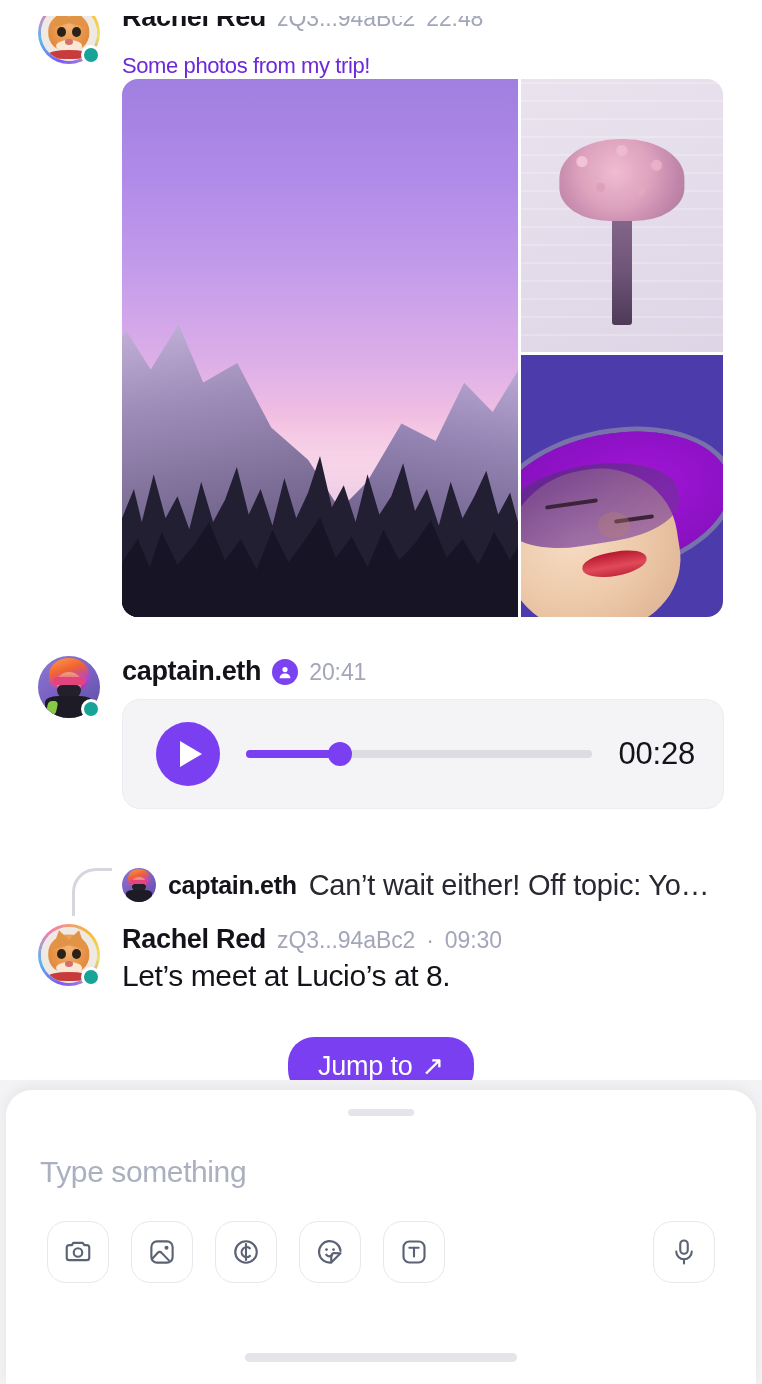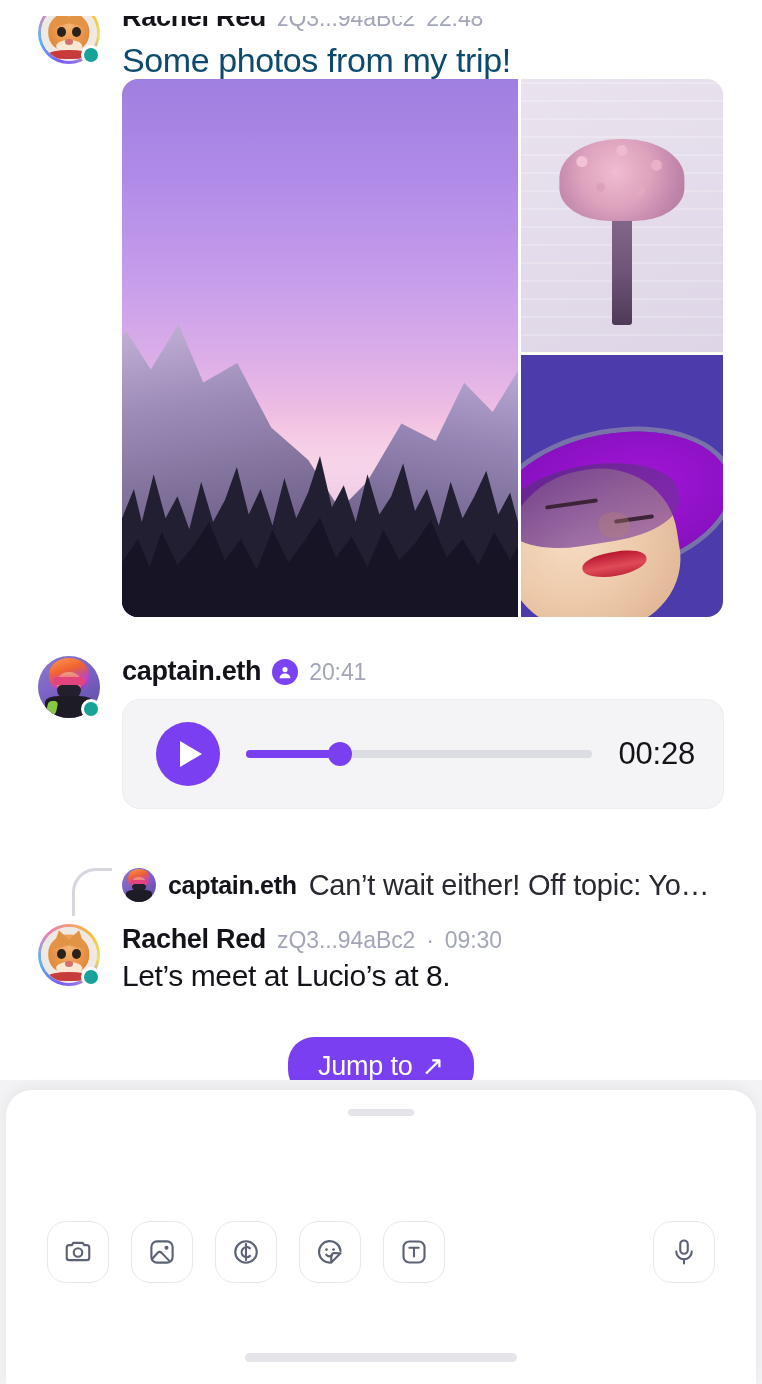--- a/index.html
+++ b/index.html
@@ -142,23 +142,23 @@
   .m1 {
     position: absolute;
     top: -14px;
     left: 38px;
     right: 38px;
     display: flex;
     gap: 22px;
   }
   .m1 .body { flex: 1; min-width: 0; }
   .m1 .text {
-    font-size: 34px;
-    color: #0c4a6e;
-    margin-top: 8px;
+    font-size: 22px;
+    color: #6d28d9;
+    margin-top: 20px;
     letter-spacing: -0.4px;
   }
 
   .photo-grid {
     position: absolute;
     top: 63px;
     left: 122px;
     width: 601px;
     height: 538px;
     display: grid;
@@ -642,20 +642,21 @@
       </button>
     </div>
 
   </div>
 
   <div class="sheet-bg"></div>
 
   <div class="sheet">
     <div class="grabber"></div>
 
+    <input class="composer-input" type="text" placeholder="Type something" style="">
 
     <div class="tools">
 
       <button class="tool-btn">
         <span>
           <svg width="30" height="30" viewBox="0 0 24 24" fill="none" stroke="#5b6275" stroke-width="1.7" stroke-linecap="round" stroke-linejoin="round">
             <path d="M3 8.5a2 2 0 0 1 2-2h2.1l1.1-1.8h7.6L17 6.5H19a2 2 0 0 1 2 2v8a2 2 0 0 1-2 2H5a2 2 0 0 1-2-2z"></path>
             <circle cx="12" cy="12.4" r="3.4"></circle>
           </svg>
         </span>

